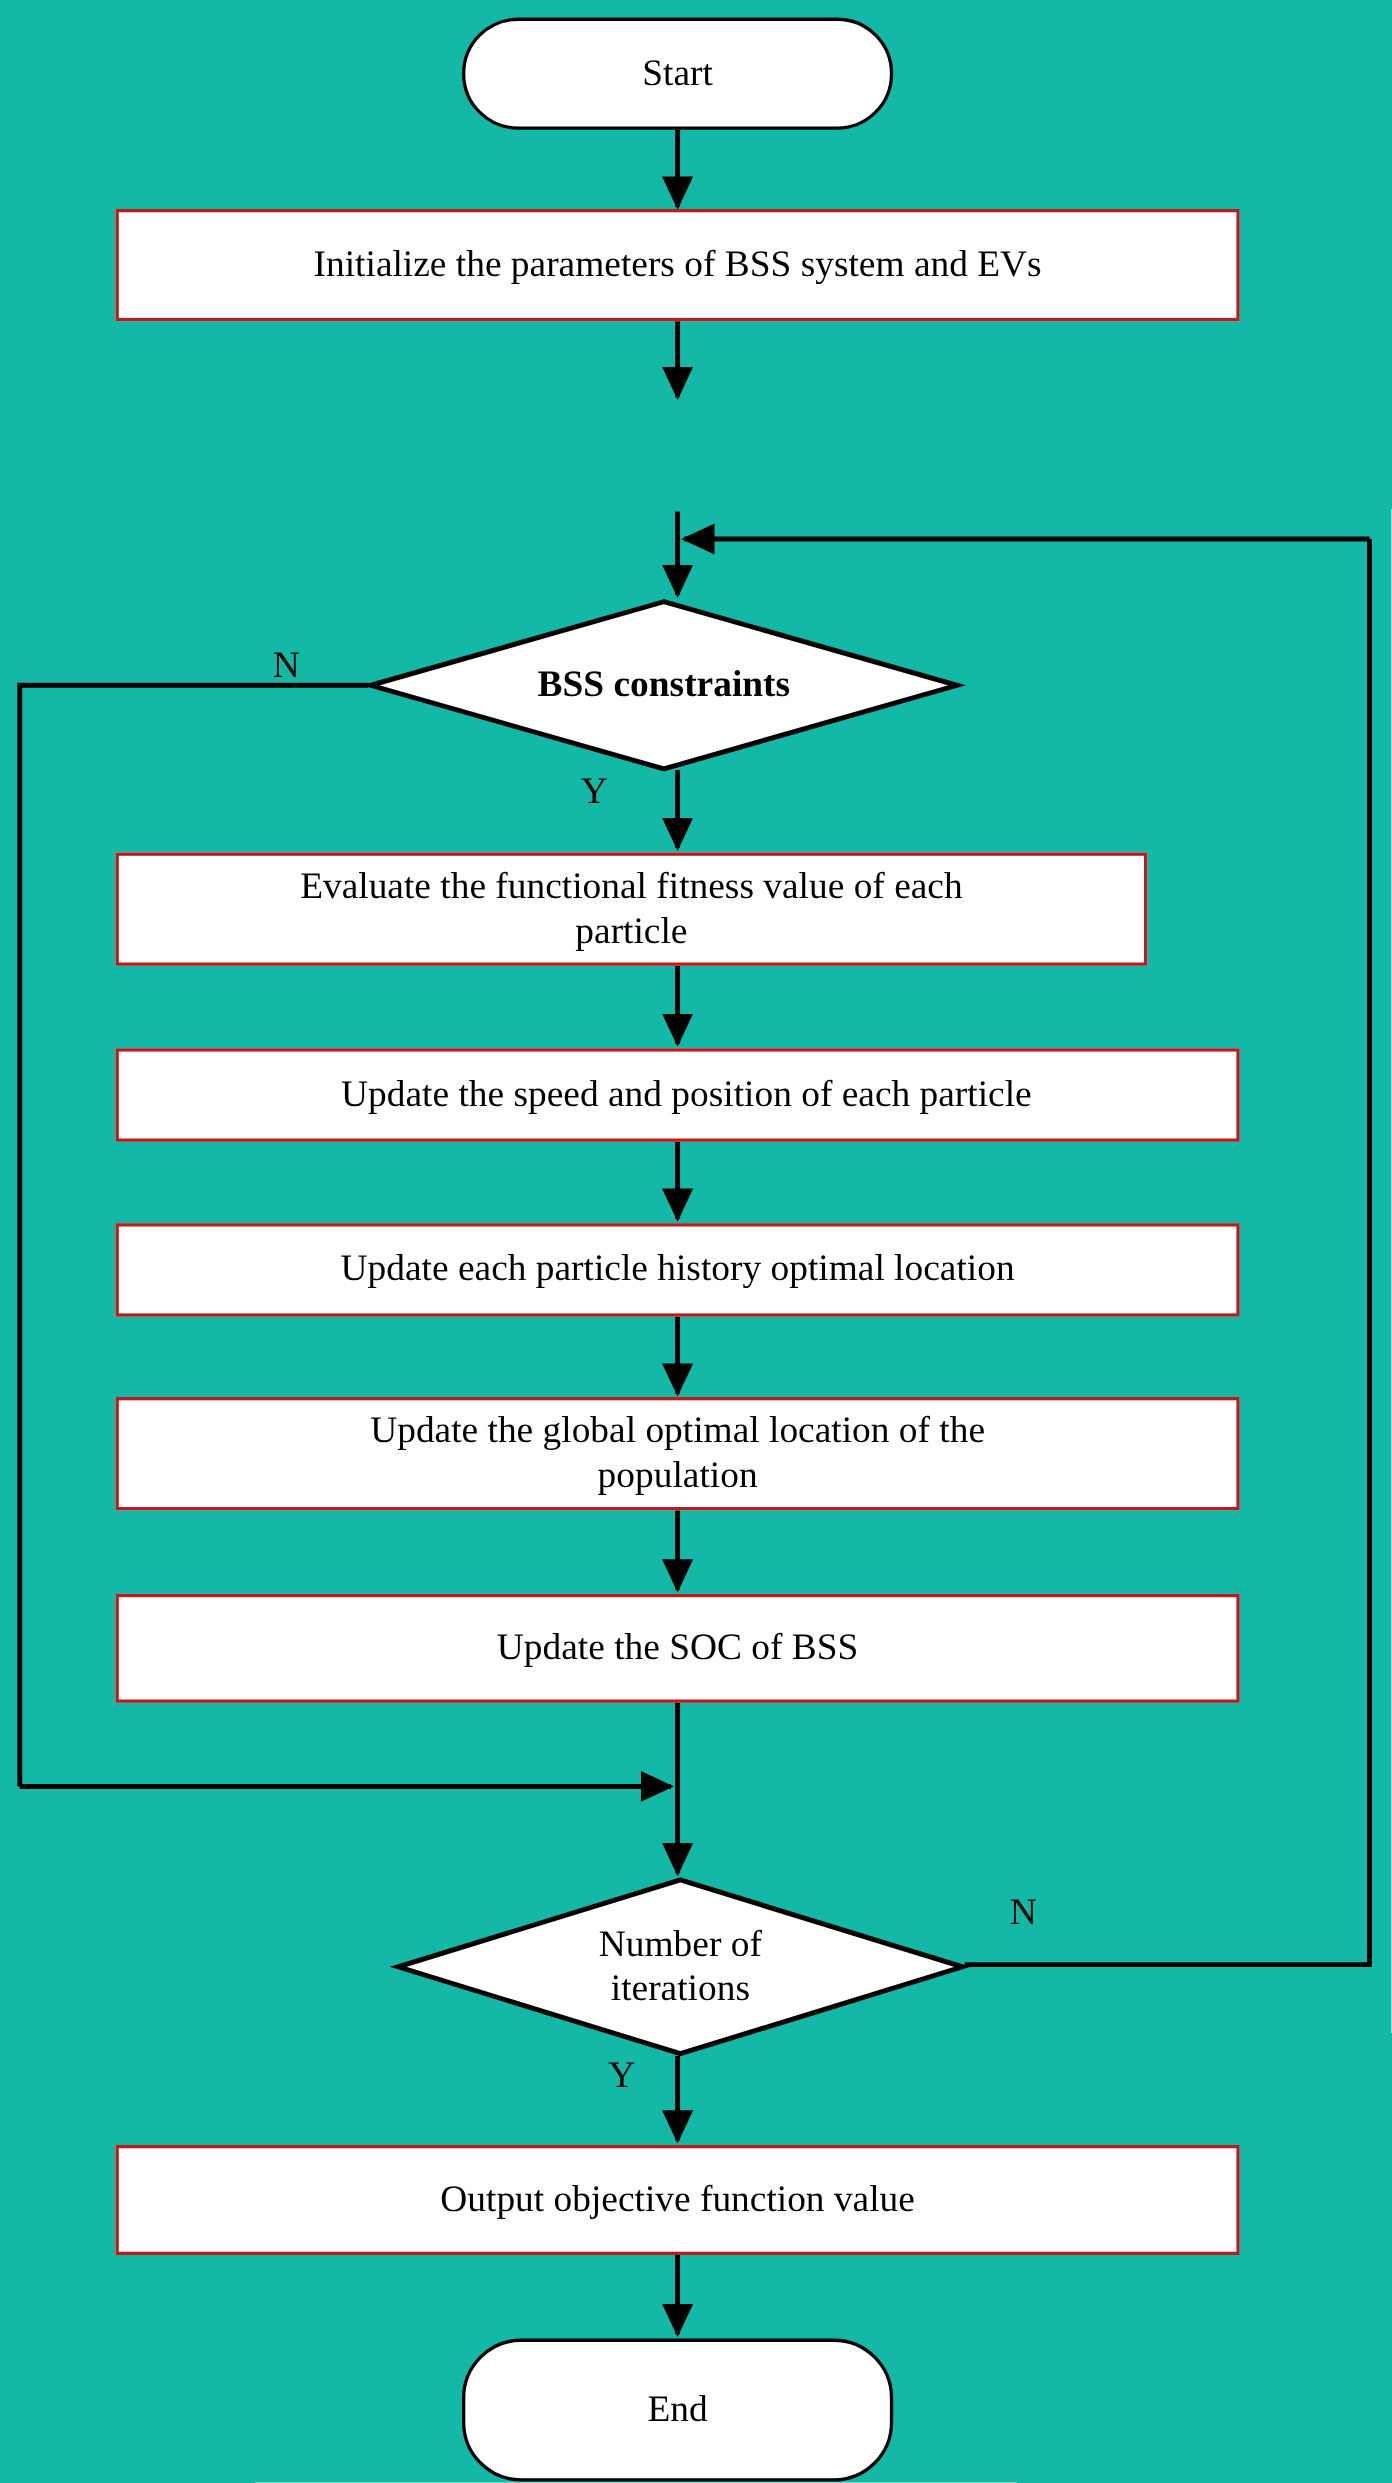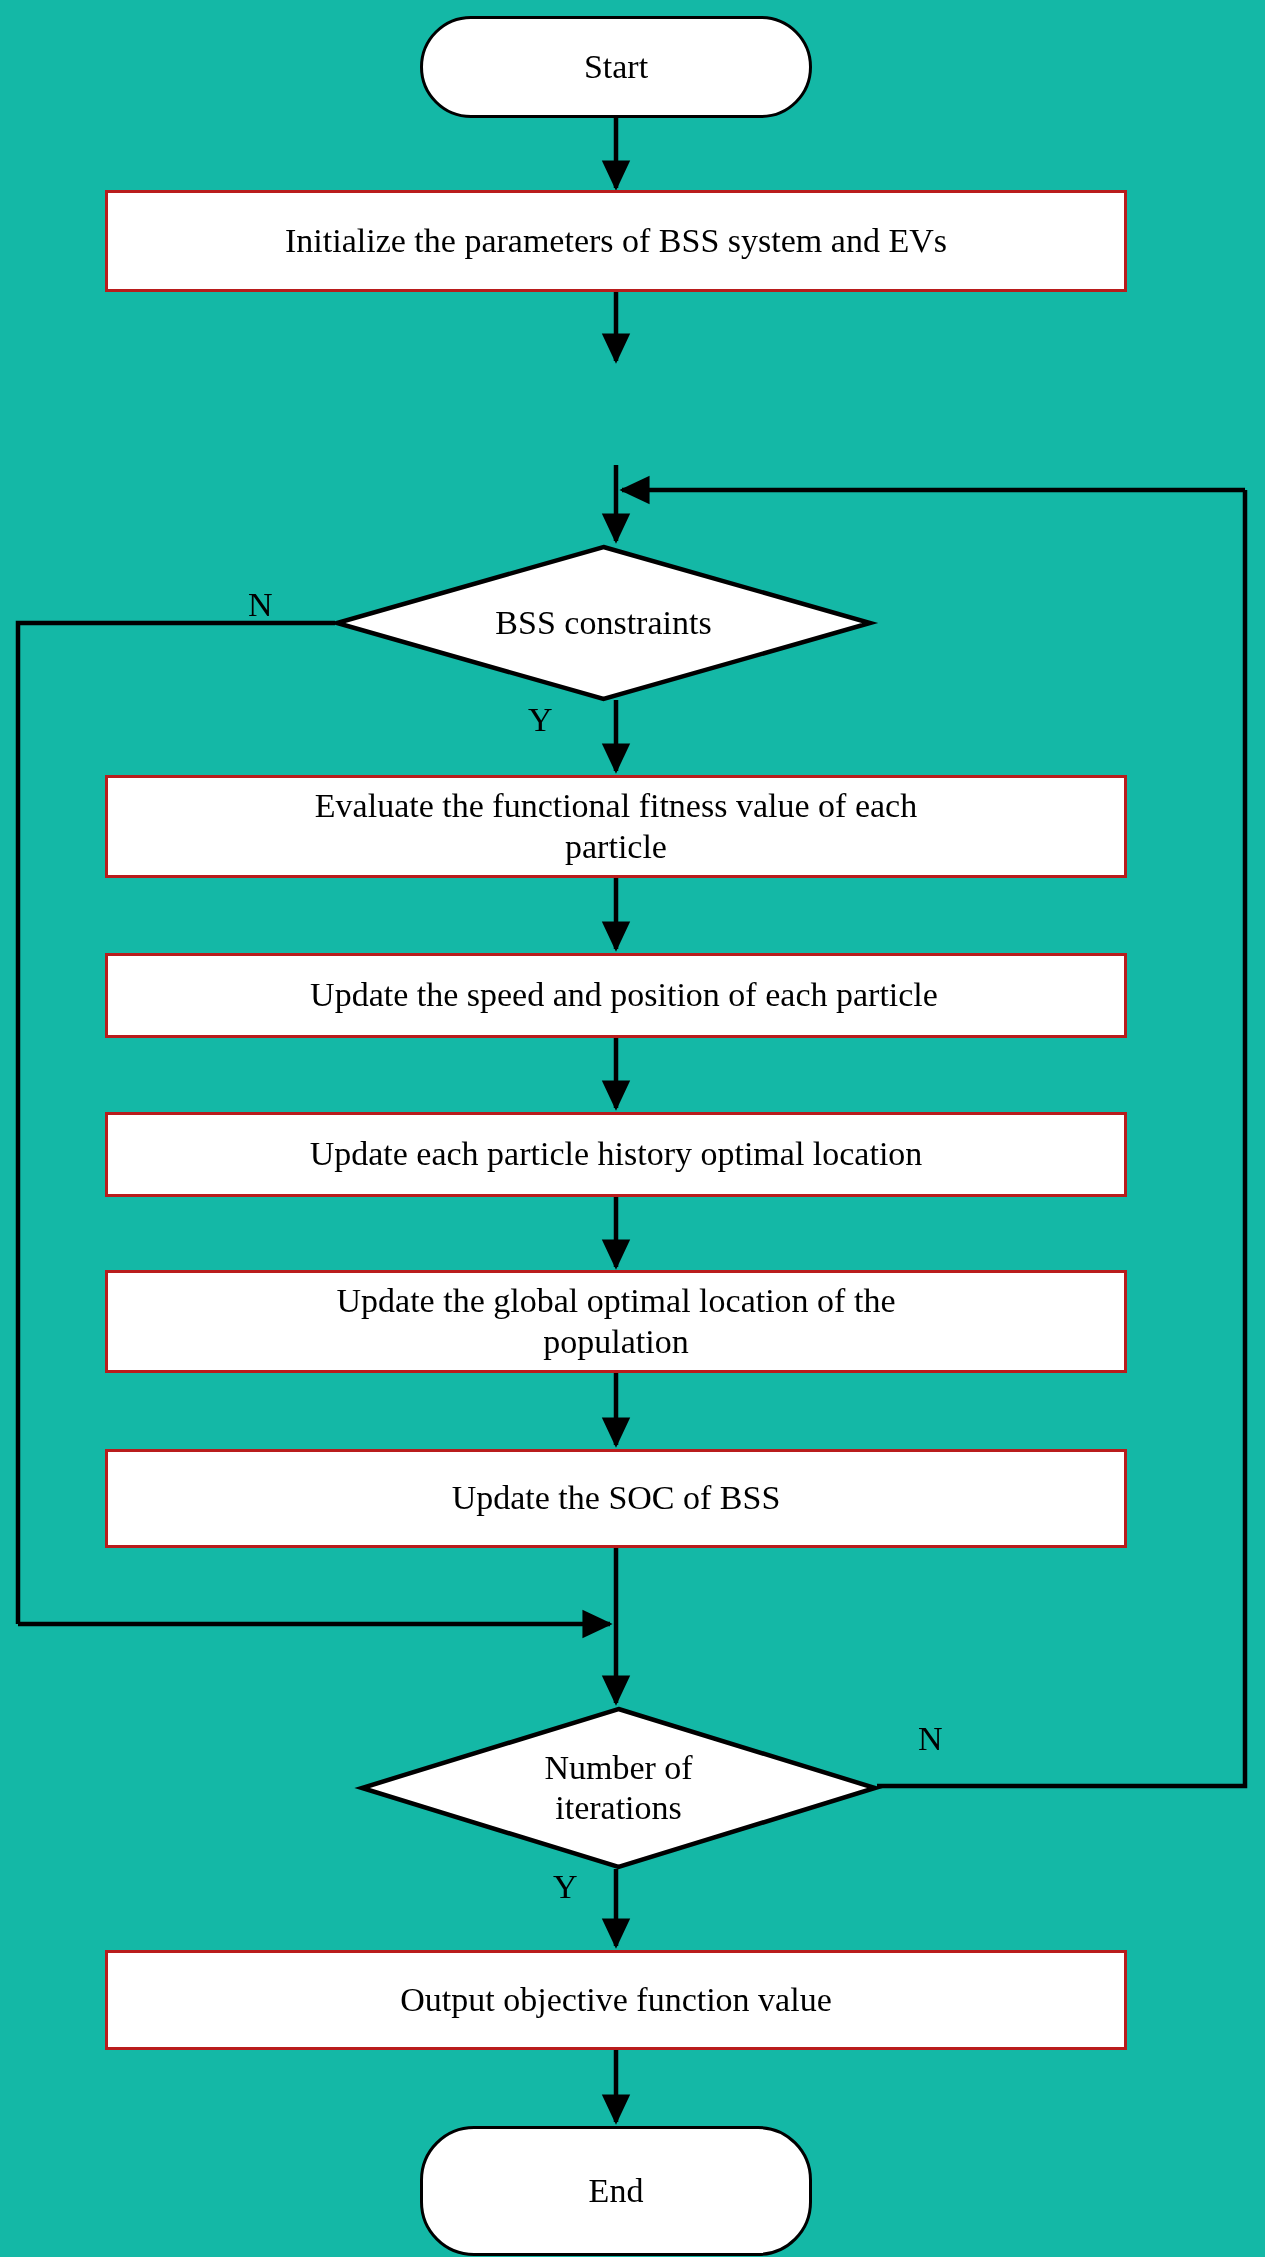--- a/index.html
+++ b/index.html
@@ -123,28 +123,28 @@
 
   <div class="node term" style="left:420px; top:16px; width:392px; height:102px;">
     <span class="txt">Start</span>
   </div>
 
   <div class="node proc" style="left:105px; top:190px; width:1022px; height:102px;">
     <span class="txt">Initialize the parameters of BSS system and EVs</span>
   </div>
 
 
-  <div class="decision" style="left:335px; top:545px; width:537px; height:156px;">
+  <div class="decision" style="left:335px; top:545px; width:537px; height:156px;font-weight:bold;">
     <svg width="537" height="156" viewBox="0 0 537 156" xmlns="http://www.w3.org/2000/svg">
       <polygon points="268.5,2 535,78 268.5,154 2,78" fill="#ffffff" stroke="#000000" stroke-width="4.5"></polygon>
     </svg>
     <div class="dtxt">BSS  constraints</div>
   </div>
 
-  <div class="node proc" style="left:105px; top:775px; width:1022px; height:103px;">
+  <div class="node proc" style="left:105px; top:775px; width:938px; height:103px;">
     <span class="txt">Evaluate the functional fitness value of each
 particle</span>
   </div>
 
   <div class="node proc" style="left:105px; top:953px; width:1022px; height:85px;padding-left:16px;">
     <span class="txt">Update the speed and position of each particle</span>
   </div>
 
   <div class="node proc" style="left:105px; top:1112px; width:1022px; height:85px;">
     <span class="txt">Update each particle history optimal location</span>

